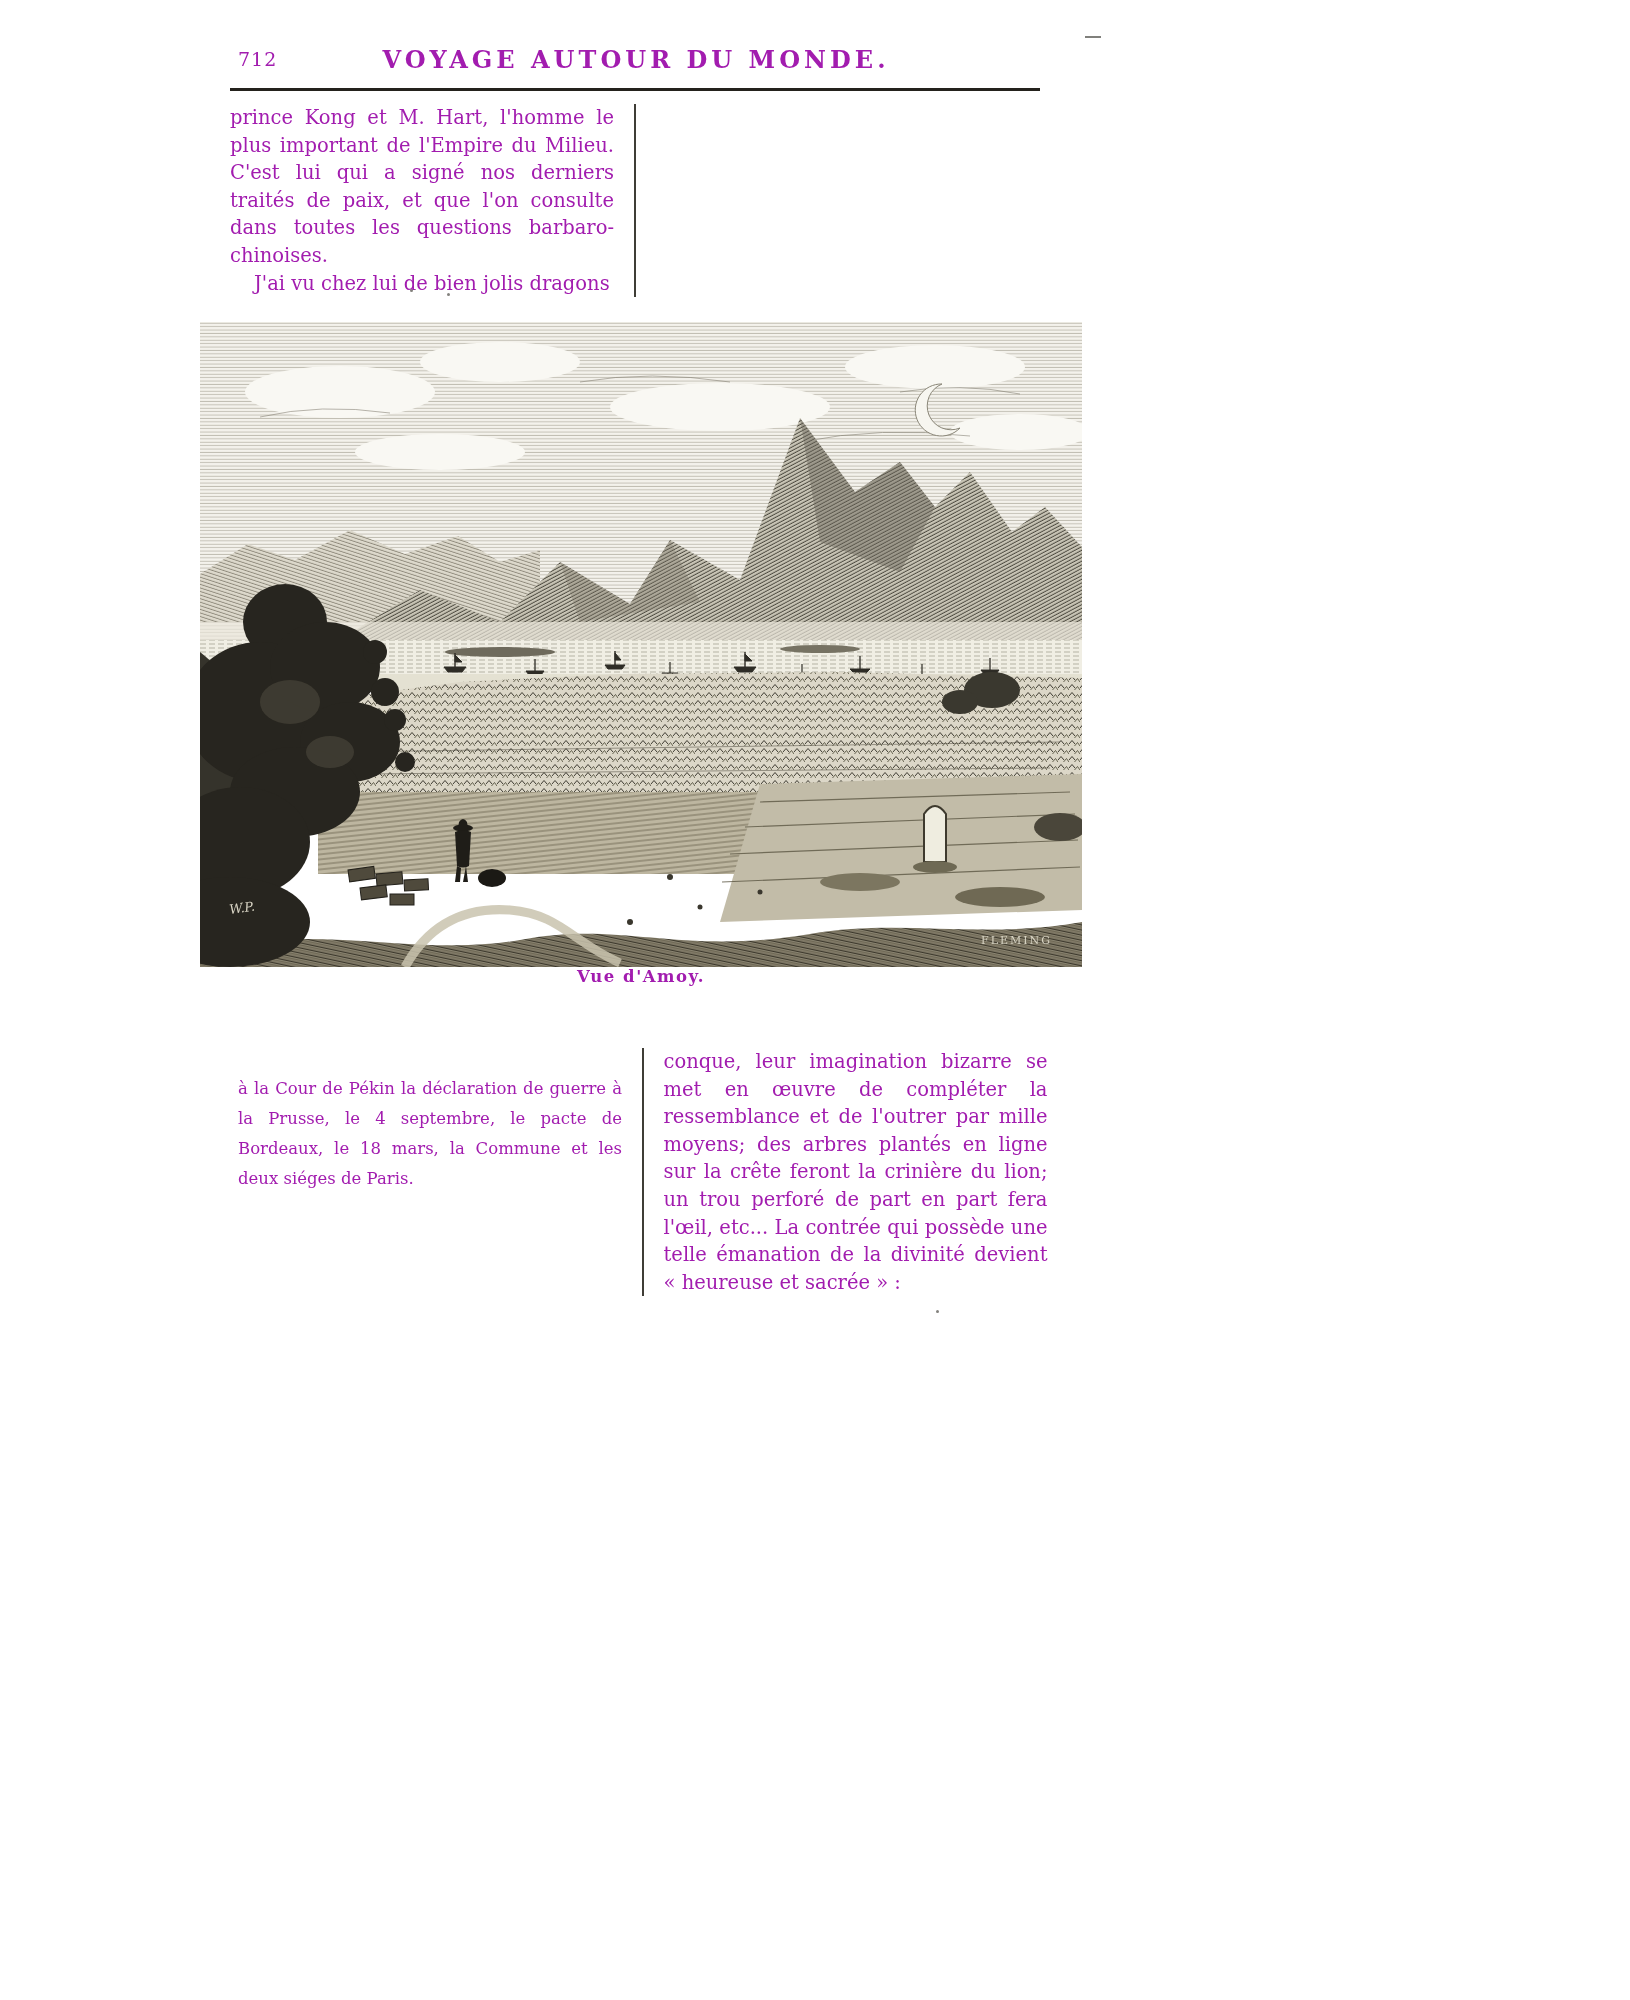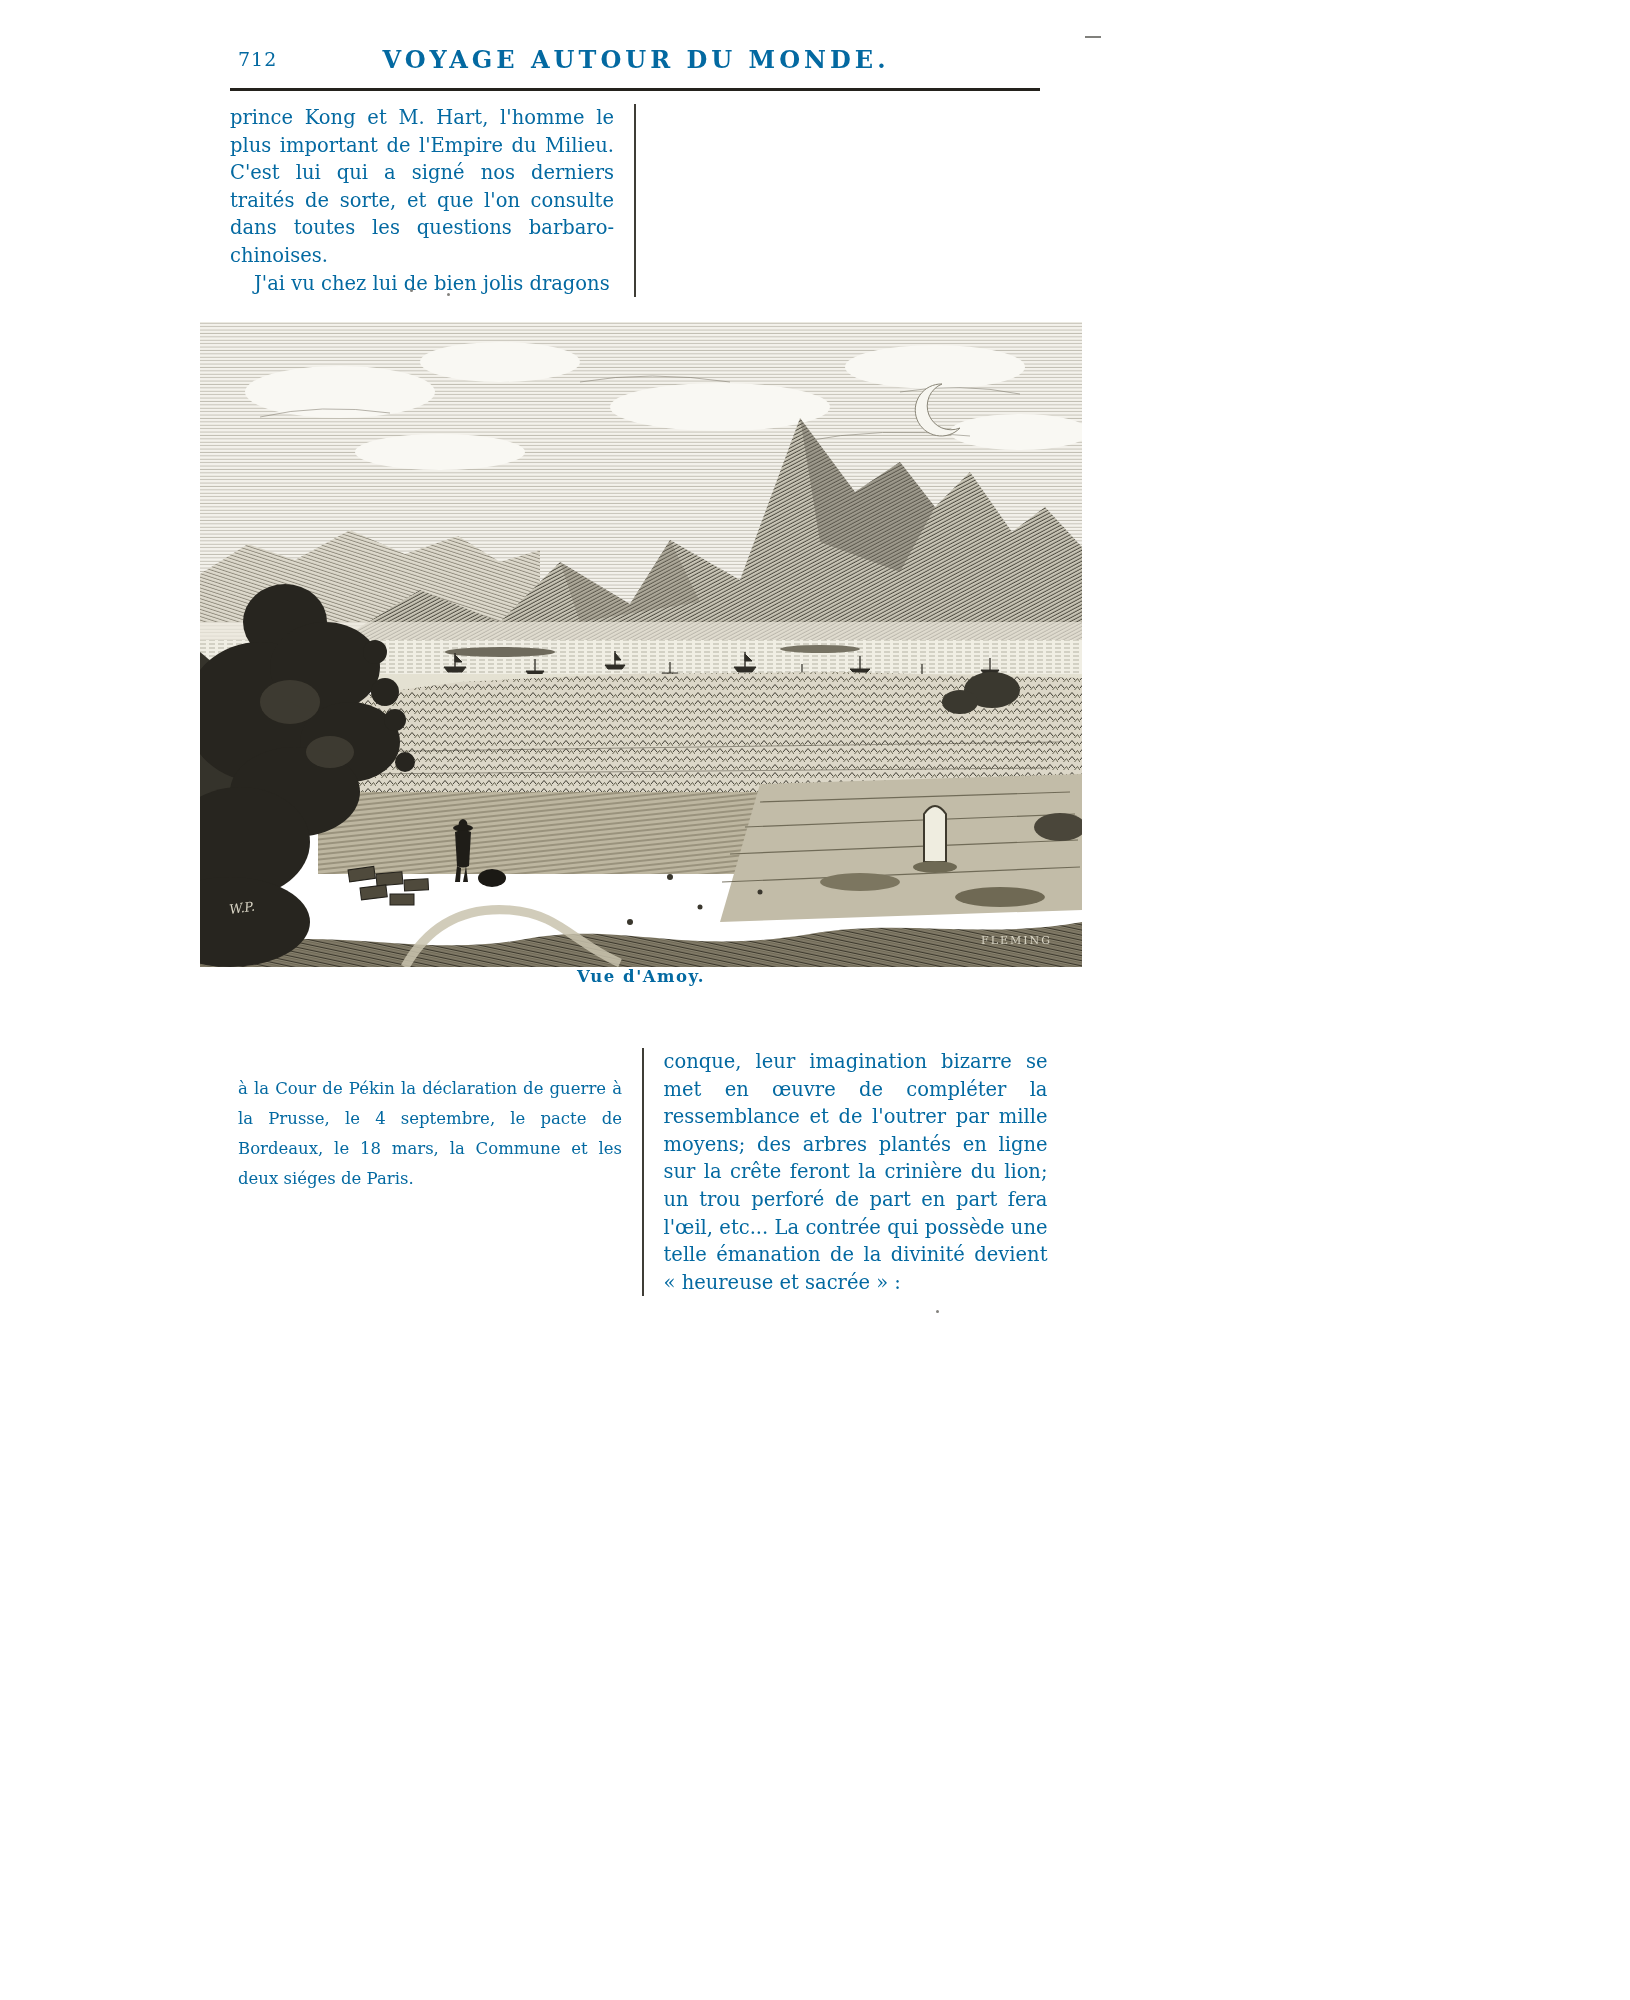--- a/index.html
+++ b/index.html
@@ -3,21 +3,21 @@
 <meta charset="utf-8">
 <style>
   html, body { margin: 0; padding: 0; background: #ffffff; }
   .sheet {
     position: relative;
     width: 1630px;
     height: 2000px;
     background: #ffffff;
     overflow: hidden;
     font-family: "DejaVu Serif", "Liberation Serif", serif;
-    color: #0369a1;
+    color: #a21caf;
   }
 
   
   .page-header {
     position: absolute;
     top: 40px; left: 230px;
     width: 812px; height: 44px;
   }
   .page-num {
     position: absolute; left: 8px; top: 8px;
@@ -96,21 +96,21 @@
 <div class="sheet">
 
   <div class="page-header">
     <span class="page-num">712</span>
     <span class="running-title">VOYAGE AUTOUR DU MONDE.</span>
   </div>
   <div class="header-rule"></div>
 
   <section class="text-top">
     <div class="col">
-      <p class="body">prince Kong et M. Hart, l'homme le plus important de l'Empire du Milieu. C'est lui qui a signé nos derniers traités de sorte, et que l'on consulte dans toutes les questions barbaro-chinoises.</p>
+      <p class="body">prince Kong et M. Hart, l'homme le plus important de l'Empire du Milieu. C'est lui qui a signé nos derniers traités de paix, et que l'on consulte dans toutes les questions barbaro-chinoises.</p>
       <p class="body indented">J'ai vu chez lui de bien jolis dragons</p>
     </div>
     <div class="col-rule"></div>
   </section>
 
   <figure class="amoy">
     <svg class="engraving" viewBox="0 0 882 645" role="img" aria-label="Gravure : vue panoramique d'Amoy avec montagnes, rade, jonques et toits de la ville">
       <defs>
         <pattern id="skyH" width="5" height="3.4" patternUnits="userSpaceOnUse">
           <rect width="5" height="3.4" fill="#f4f2ec"></rect>

